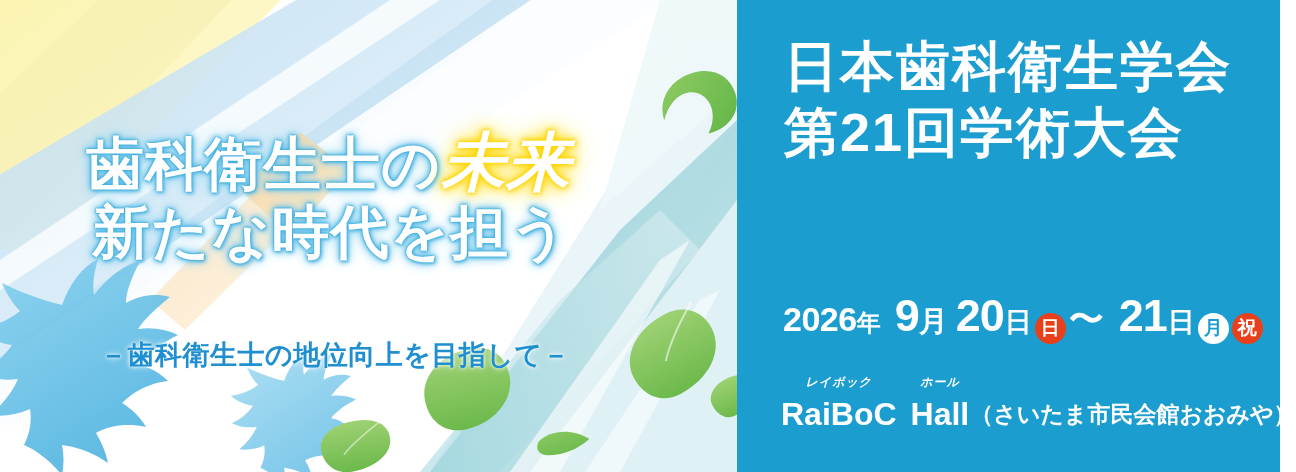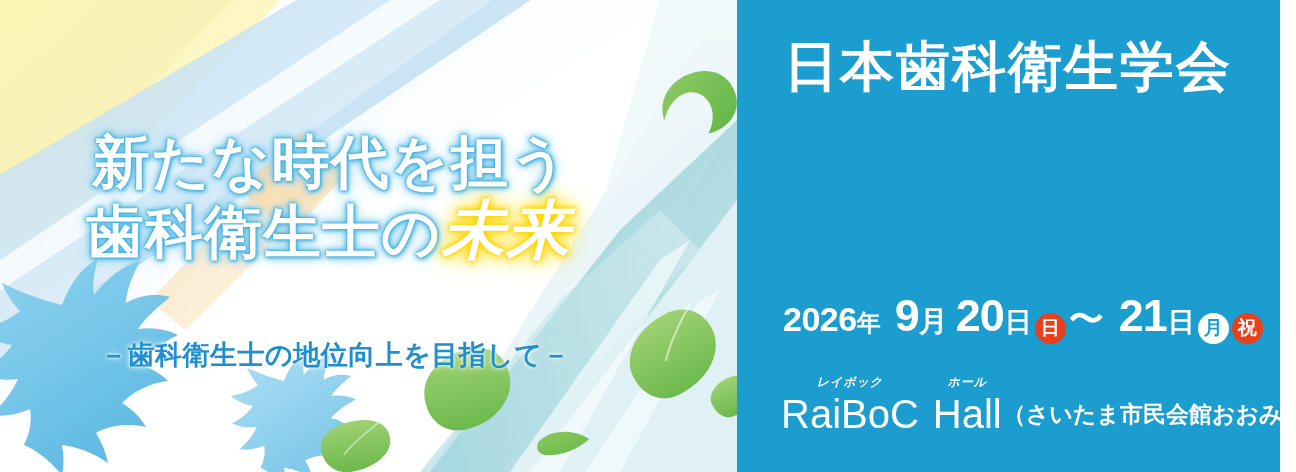--- a/index.html
+++ b/index.html
@@ -164,22 +164,22 @@
   }
   .ruby-text {
     font-size: 12px;
     font-weight: bold;
     letter-spacing: 1px;
     margin-bottom: 2px;
     height: 14px;
     font-style: italic;
   }
   .ruby-base {
-    font-size: 40px;
-    font-weight: normal;
+    font-size: 32px;
+    font-weight: bold;
     letter-spacing: 0px;
     line-height: 44px;
   }
   .venue-gap { width: 14px; }
   .venue-sub {
     font-size: 23px;
     font-weight: bold;
     line-height: 44px;
     margin-left: 1px;
   }
@@ -322,35 +322,36 @@
         </g>
 
         <g transform="translate(706,388) rotate(-20)">
           <path d="M0,16 C0,6 12,-2 26,-2 C40,-2 48,4 48,14
                    C48,28 32,36 16,36 C6,36 0,26 0,16 Z" fill="url(#gLeaf2)"></path>
         </g>
       </svg>
     </div>
 
     <div class="slogan-wrap">
+      <div class="slogan-line slogan-line-2">
+        <span class="s-white">歯科衛生士の</span><span class="s-yellow">未来</span>
+      </div>
       <div class="slogan-line slogan-line-1">
         <span class="s-white">新たな時代を担う</span>
       </div>
-      <div class="slogan-line slogan-line-2">
-        <span class="s-white">歯科衛生士の</span><span class="s-yellow">未来</span>
-      </div>
     </div>
 
     <div class="subtitle">－歯科衛生士の地位向上を目指して－</div>
   </div>
 
   <div class="right-panel">
 
     <div class="conf-title">
       <div class="conf-title-line">日本歯科衛生学会</div>
+      <div class="conf-title-line">第21回学術大会</div>
     </div>
 
     <div class="date-row">
       <span class="d-year">2026</span>
       <span class="d-year-kanji">年</span>
 
       <span class="d-big">9</span>
       <span class="d-mid">月</span>
       <span class="d-big" style="margin-left:8px">20</span>
       <span class="d-day">日</span>

